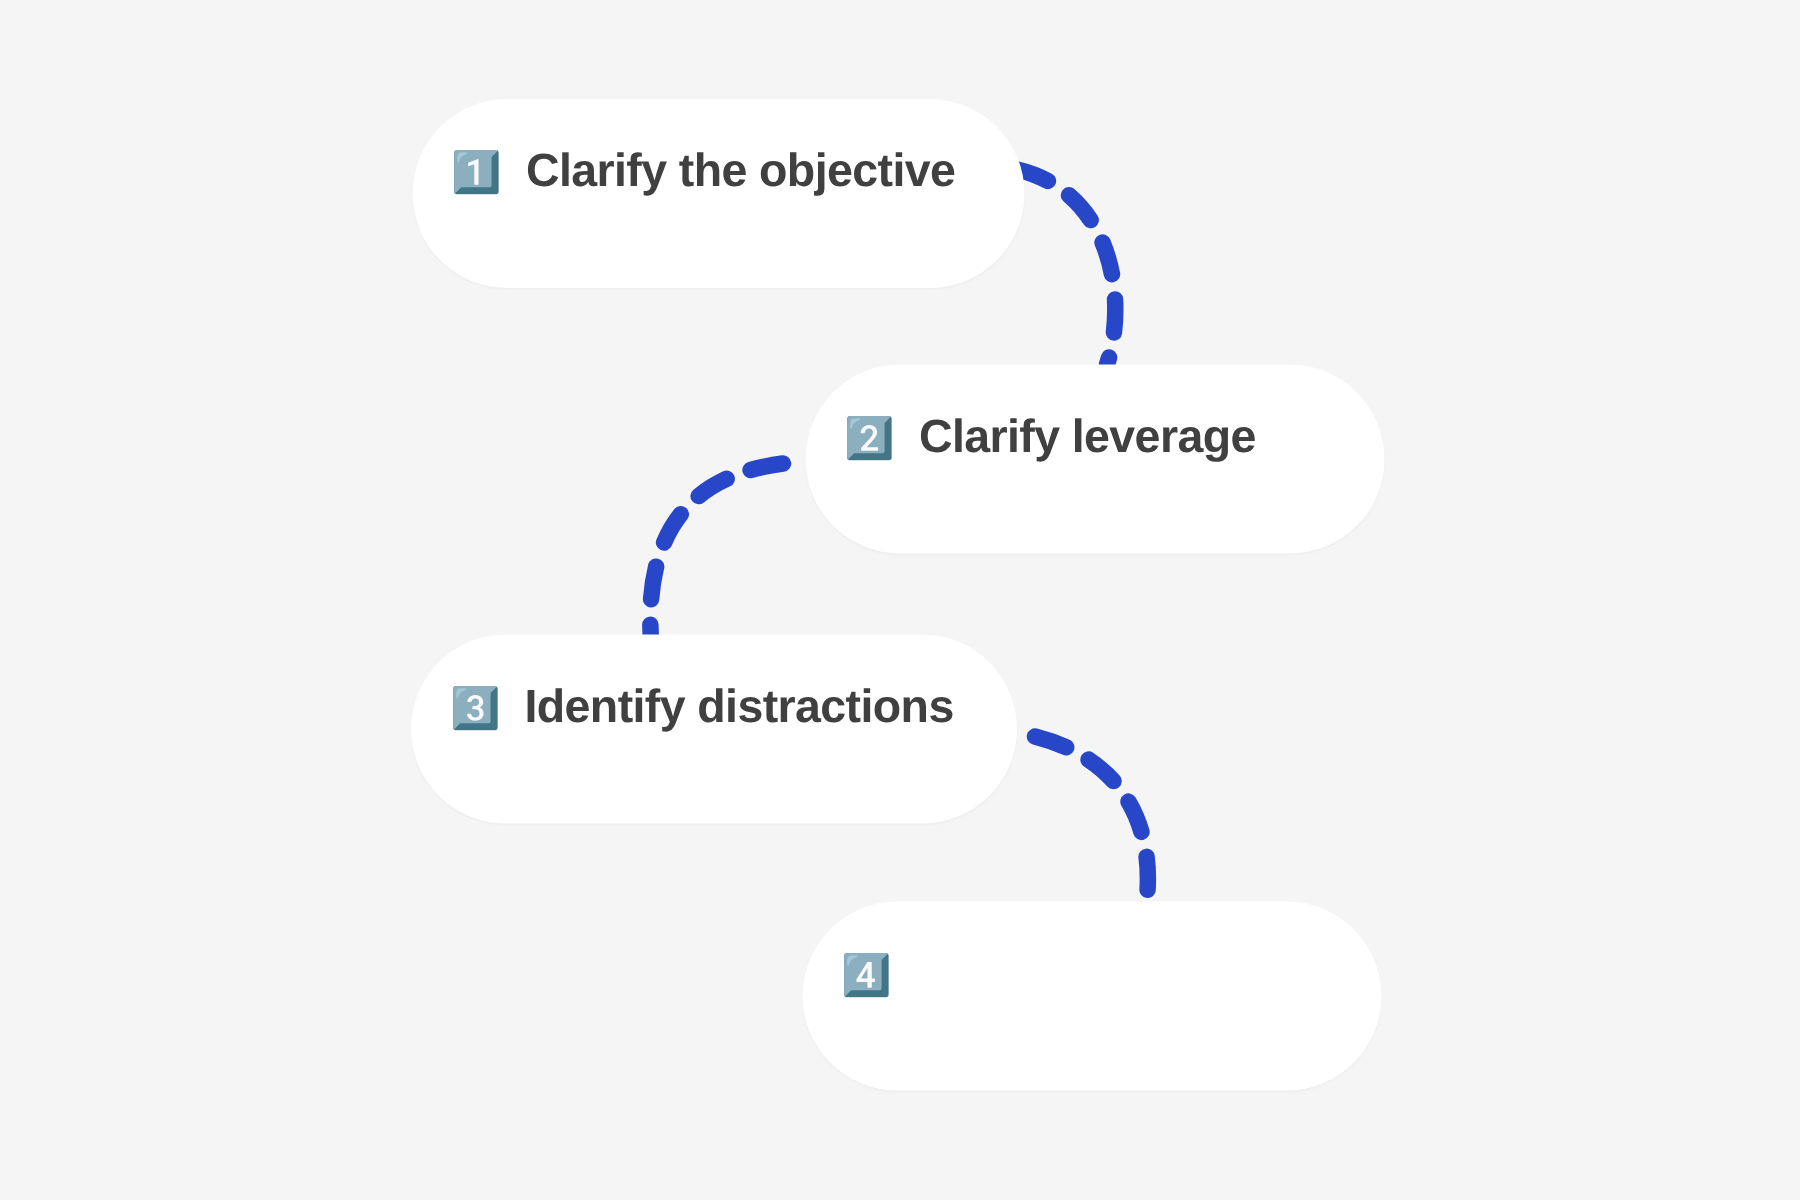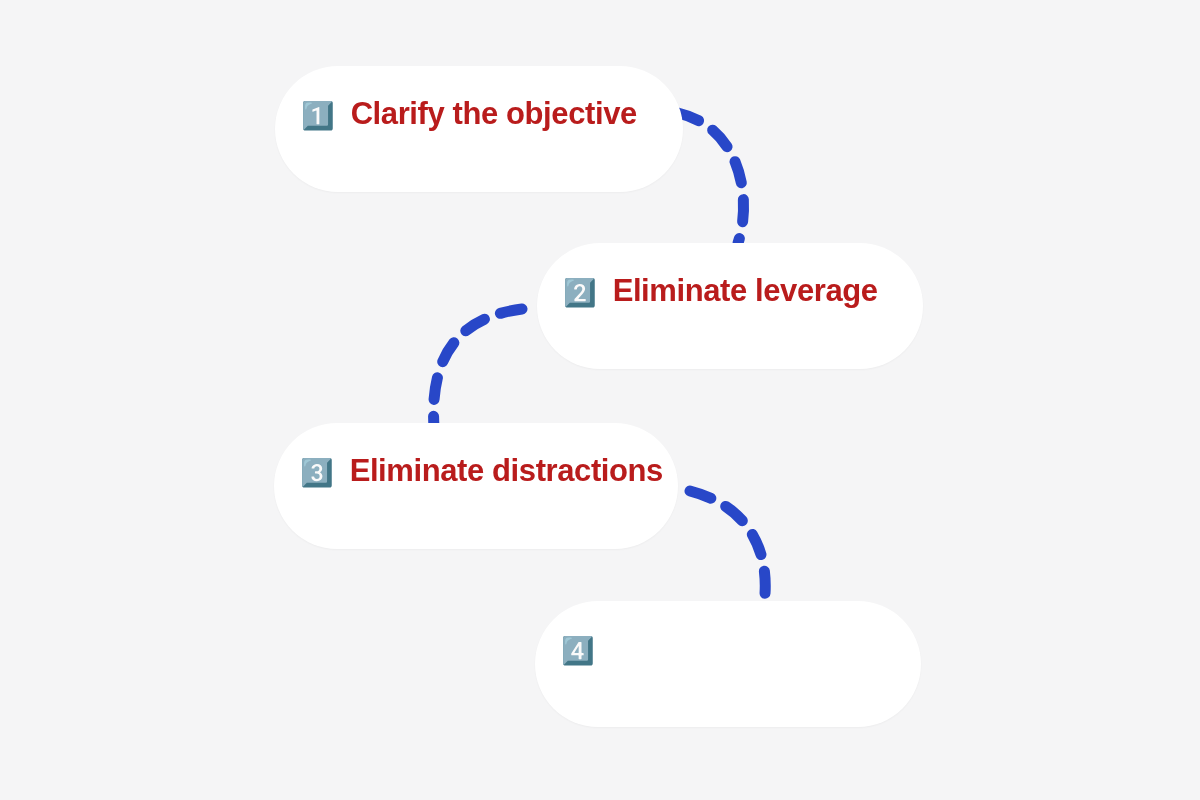--- a/index.html
+++ b/index.html
@@ -61,21 +61,21 @@
     flex: 0 0 auto;
     position: relative;
     top: 1px;
   }
 
   .step-label {
     font-family: "Liberation Sans", sans-serif;
     font-weight: bold;
     font-size: 31px;
     letter-spacing: -0.4px;
-    color: #b91c1c;
+    color: #404040;
     white-space: nowrap;
   }
 
   
   #card-1 { left: 275px;  top: 66px;  width: 408px; height: 126px; }
   #card-2 { left: 537px;  top: 243px; width: 386px; height: 126px; }
   #card-3 { left: 274px;  top: 423px; width: 404px; height: 126px; }
   #card-4 { left: 535px;  top: 601px; width: 386px; height: 126px; }
 </style>
 </head>
@@ -92,28 +92,28 @@
   <div class="step-card" id="card-1">
     <div class="step-card-inner">
       <span class="step-badge">1️⃣</span>
       <span class="step-label">Clarify the objective</span>
     </div>
   </div>
 
   <div class="step-card" id="card-2">
     <div class="step-card-inner">
       <span class="step-badge">2️⃣</span>
-      <span class="step-label">Eliminate leverage</span>
+      <span class="step-label">Clarify leverage</span>
     </div>
   </div>
 
   <div class="step-card" id="card-3">
     <div class="step-card-inner">
       <span class="step-badge">3️⃣</span>
-      <span class="step-label">Eliminate distractions</span>
+      <span class="step-label">Identify distractions</span>
     </div>
   </div>
 
   <div class="step-card" id="card-4">
     <div class="step-card-inner">
       <span class="step-badge">4️⃣</span>
     </div>
   </div>
 
 </div>

